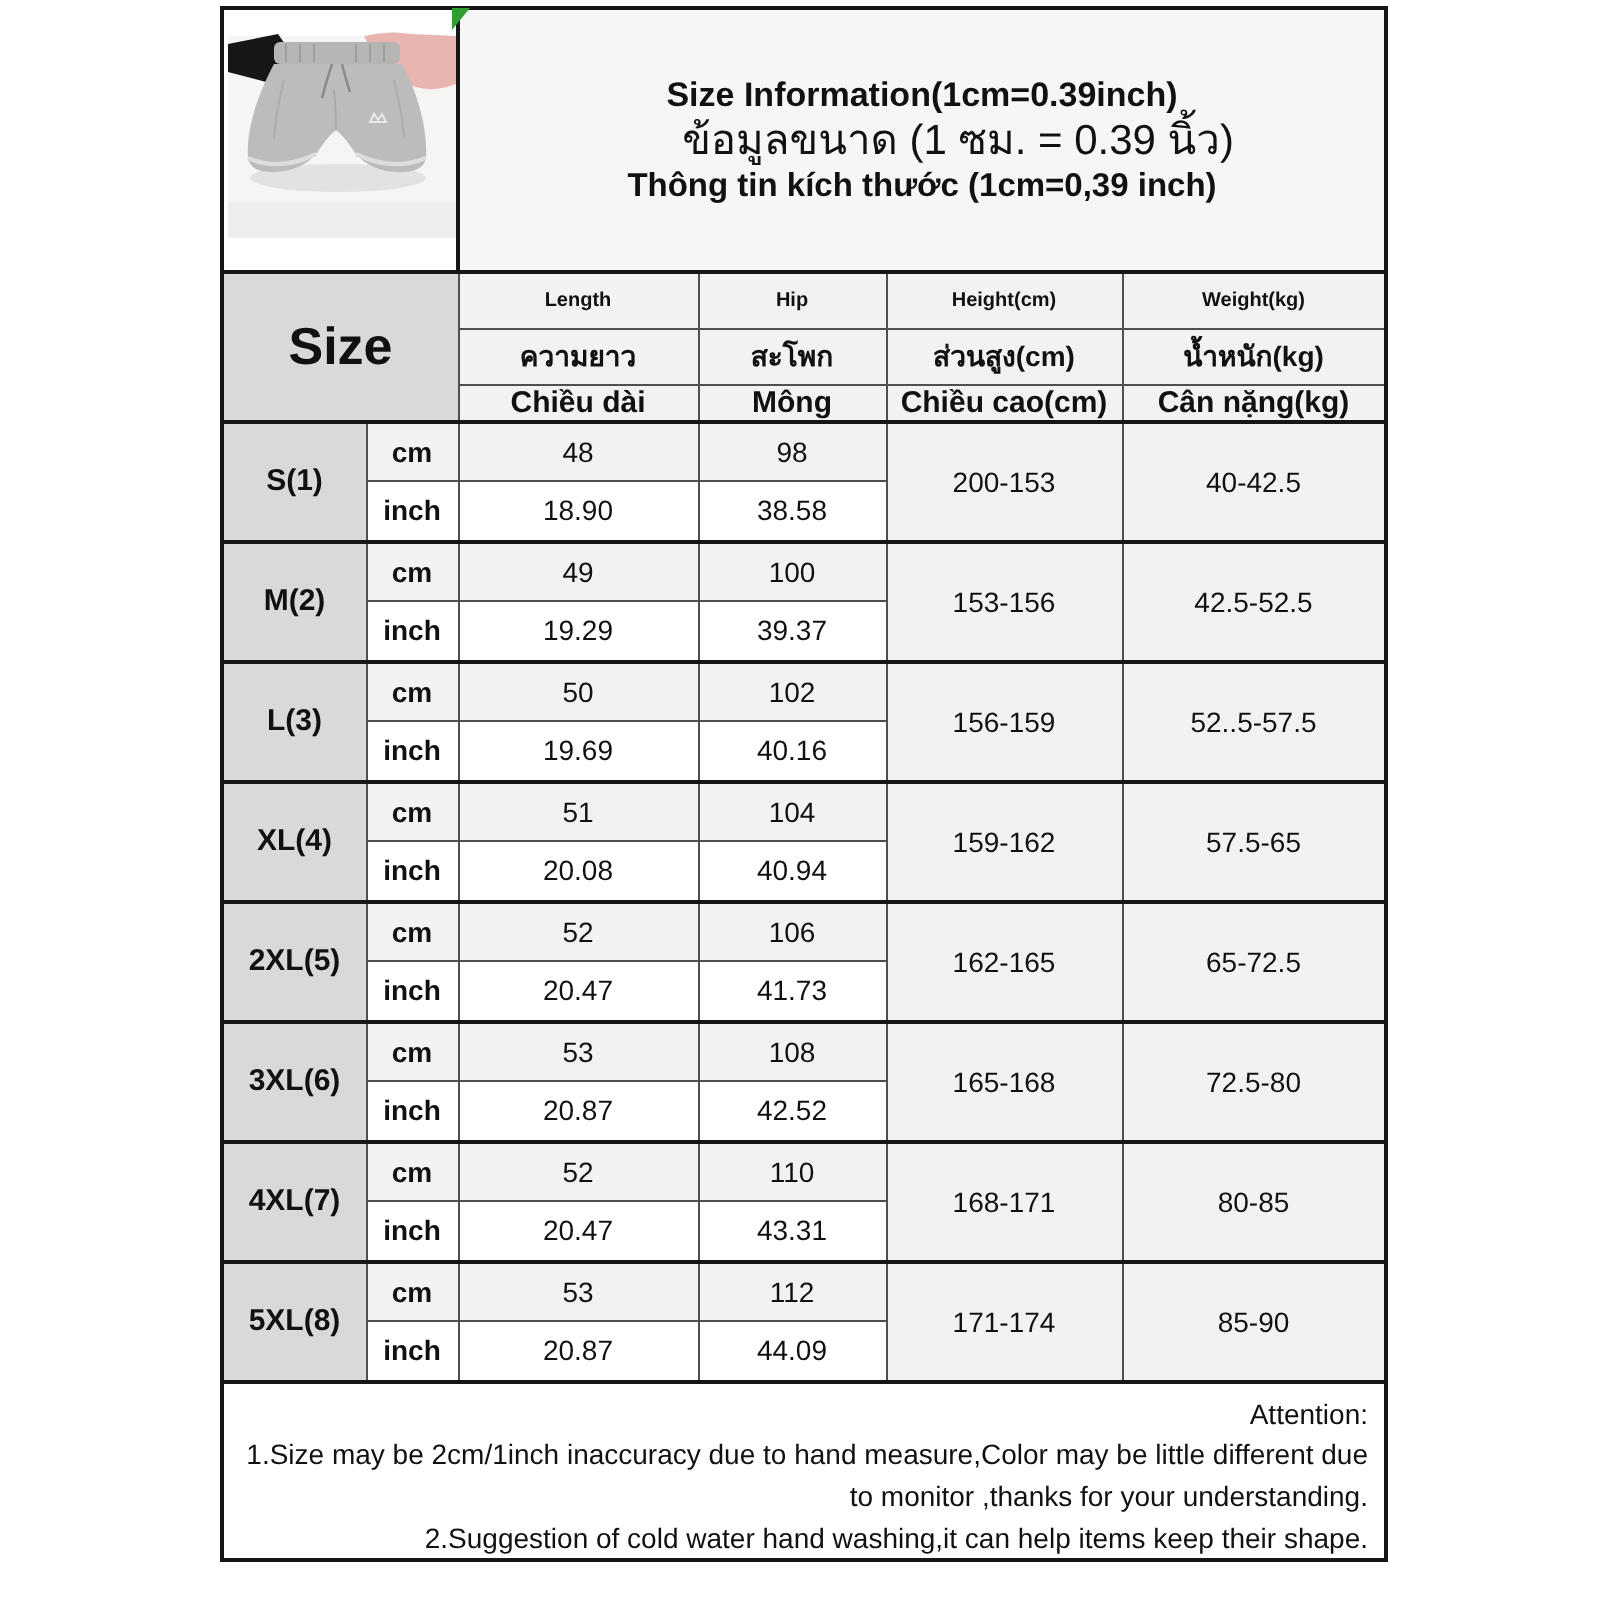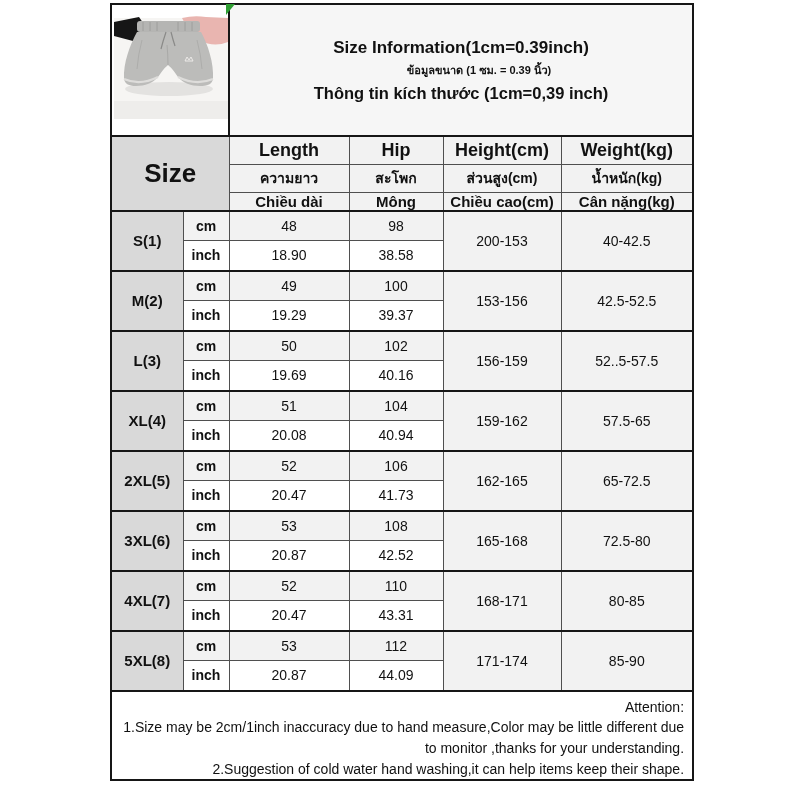--- a/index.html
+++ b/index.html
@@ -34,25 +34,25 @@
   .bg-light { background: #f2f2f2; }
 
   .img-cell { background: #ffffff; padding: 0; }
   .img-cell svg { display: block; }
 
   .title-cell {
     background: #f6f6f6;
     border-left: 2px solid #161616;
   }
   .title-en { font-size: 17px;   font-weight: bold; line-height: 23px; }
-  .title-th { font-size: 11px;   font-weight: bold; line-height: 23px; padding-left: 36px; }
+  .title-th { font-size: 21px;   font-weight: normal; line-height: 23px; padding-left: 36px; }
   .title-vi { font-size: 16.5px; font-weight: bold; line-height: 23px; }
 
   .size-cell { font-size: 26px; font-weight: bold; }
-  .hdr-en { font-size: 18px; font-weight: bold; }
+  .hdr-en { font-size: 10px; font-weight: bold; }
   .hdr-th { font-size: 14px; font-weight: bold; }
   .hdr-vi { font-size: 15px; font-weight: bold; }
   .size-label { font-size: 15px; font-weight: bold; }
   .unit-label { font-size: 14px; font-weight: bold; }
   .val { font-weight: normal; }
 
   .attention-cell {
     text-align: right;
     vertical-align: top;
     background: #ffffff;

